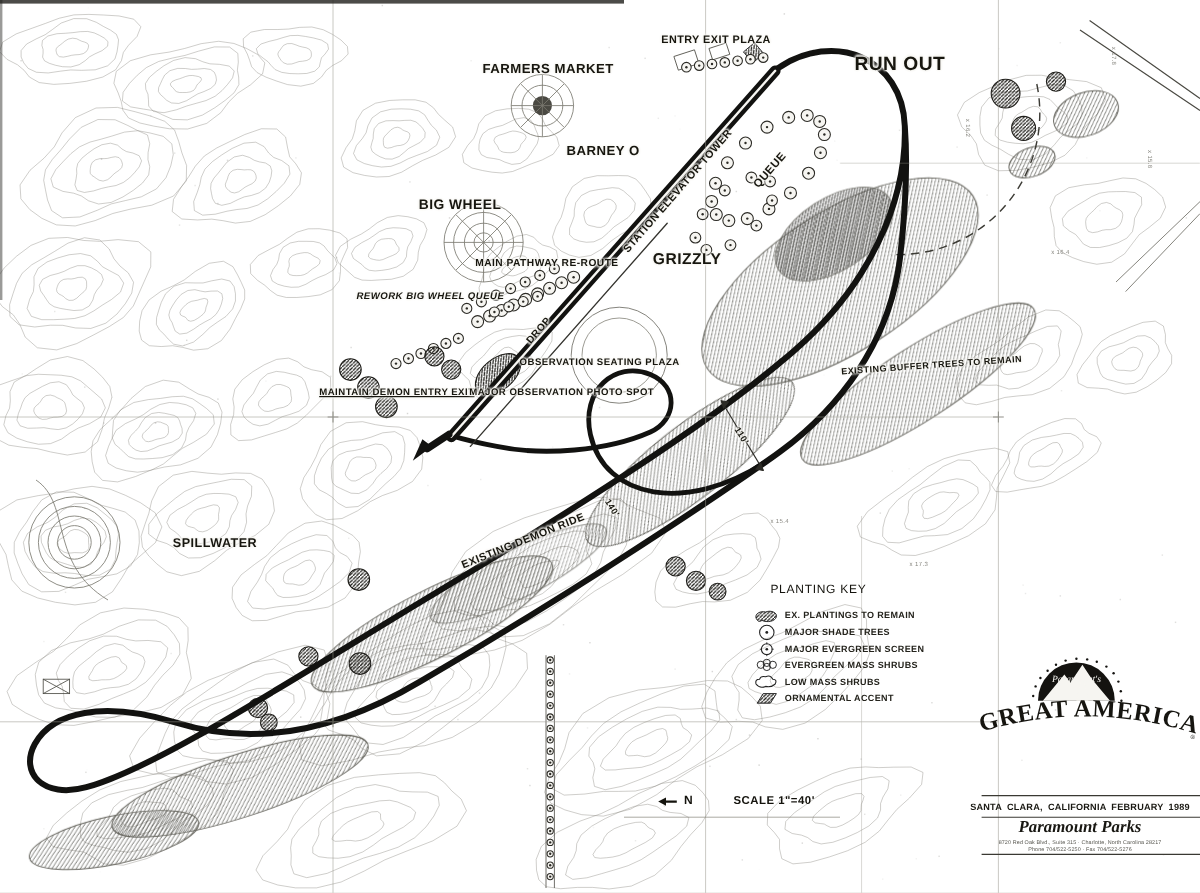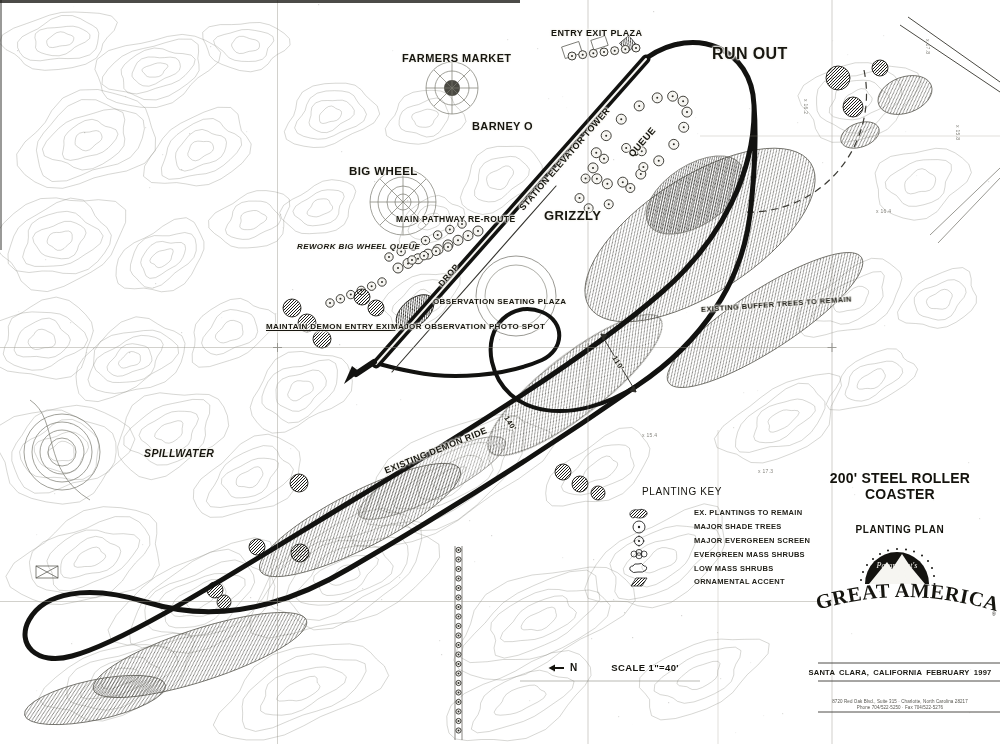--- a/index.html
+++ b/index.html
@@ -8,21 +8,21 @@
   .sheet svg.art{position:absolute;left:0;top:0;}
   .lbl{position:absolute;font-weight:700;color:#17160f;letter-spacing:.4px;white-space:nowrap;
        transform-origin:0 50%;
        text-shadow:-1px 0 2px #f6f5f1,1px 0 2px #f6f5f1,0 1px 2px #f6f5f1,0 -1px 2px #f6f5f1;}
   .tiny{position:absolute;font-size:5px;color:#86857e;letter-spacing:.3px;white-space:nowrap;transform-origin:0 50%;}
   
   .legend{position:absolute;left:624px;top:486px;width:190px;}
   .lg-title{font-size:10px;font-weight:400;color:#14130d;letter-spacing:.6px;margin:0 0 9px 18px;}
   .lg-row{display:flex;align-items:center;height:13.8px;}
   .lg-sym{width:30px;display:flex;justify-content:center;flex:0 0 30px;}
-  .lg-lab{font-size:7.5px;font-weight:700;color:#24231c;letter-spacing:.3px;margin-left:40px;}
+  .lg-lab{font-size:7.5px;font-weight:700;color:#24231c;letter-spacing:.3px;}
   
   .tblock{position:absolute;left:800px;top:470px;width:200px;text-align:center;color:#14130d;}
   .tb-title{font-size:14px;font-weight:700;letter-spacing:.2px;}
   .tb-sheet{font-size:10px;font-weight:700;letter-spacing:.6px;margin-top:22px;}
   .tb-locdate{position:absolute;left:805px;top:668px;width:190px;text-align:center;
               font-size:7.6px;font-weight:700;color:#1a1913;letter-spacing:.2px;word-spacing:2px;}
   .tb-company{position:absolute;left:805px;top:682px;width:190px;text-align:center;
               font-family:"Liberation Serif",serif;font-style:italic;font-weight:700;
               font-size:14px;color:#181712;}
   .tb-addr{position:absolute;left:805px;width:190px;text-align:center;font-size:4.5px;
@@ -624,21 +624,21 @@
   <span class="lbl" style="left:521px;top:204px;font-size:9px;transform:rotate(-49deg);">STATION ELEVATOR TOWER</span>
   <span class="lbl" style="left:630px;top:150px;font-size:9.5px;transform:rotate(-49deg);">QUEUE</span>
   <span class="lbl" style="left:544px;top:208px;font-size:13px;">GRIZZLY</span>
   <span class="lbl" style="left:396px;top:214px;font-size:8.5px;">MAIN PATHWAY RE-ROUTE</span>
   <span class="lbl" style="left:297px;top:242px;font-size:8px;font-style:italic;">REWORK BIG WHEEL QUEUE</span>
   <span class="lbl" style="left:433px;top:249px;font-size:8px;margin-top:48px;">OBSERVATION SEATING PLAZA</span>
   <span class="lbl" style="left:440px;top:280px;font-size:8.5px;transform:rotate(-49deg);">DROP</span>
   <span class="lbl" style="left:266px;top:322px;font-size:8px;text-decoration:underline;">MAINTAIN DEMON ENTRY EXIT</span>
   <span class="lbl" style="left:391px;top:322px;font-size:8px;">MAJOR OBSERVATION PHOTO SPOT</span>
   <span class="lbl" style="left:701px;top:305px;font-size:7.5px;transform:rotate(-4deg);">EXISTING BUFFER TREES TO REMAIN</span>
-  <span class="lbl" style="left:144px;top:447px;font-size:10.5px;font-style:italic;">SPILLWATER</span>
+  <span class="lbl" style="left:144px;top:447px;font-size:10.5px;">SPILLWATER</span>
   <span class="lbl" style="left:385px;top:466px;font-size:9px;transform:rotate(-22deg);">EXISTING DEMON RIDE</span>
   <span class="lbl" style="left:614px;top:352px;font-size:7.5px;transform:rotate(58deg);">110'</span>
   <span class="lbl" style="left:506px;top:412px;font-size:7.5px;transform:rotate(58deg);">140'</span>
 
   <span class="tiny" style="left:928px;top:36px;transform:rotate(90deg);">x 17.8</span>
   <span class="tiny" style="left:958px;top:122px;transform:rotate(90deg);">x 15.8</span>
   <span class="tiny" style="left:876px;top:208px;">x 16.4</span>
   <span class="tiny" style="left:642px;top:432px;">x 15.4</span>
   <span class="tiny" style="left:758px;top:468px;">x 17.3</span>
   <span class="tiny" style="left:806px;top:96px;transform:rotate(90deg);">x 16.2</span>
@@ -696,24 +696,20 @@
     <div class="lg-row">
       <span class="lg-sym">
         <svg width="24" height="14">
             <polygon points="4,11 9,3 20,3 15,11" fill="url(#hatch2P)" stroke="#222" stroke-width="0.8"></polygon>
           </svg>
         </span>
       <span class="lg-lab">ORNAMENTAL ACCENT</span>
     </div>
   </div>
 
-  <div class="tblock">
-    <div class="tb-title">200' STEEL ROLLER COASTER</div>
-    <div class="tb-sheet">PLANTING PLAN</div>
-  </div>
 
   <svg style="position:absolute;left:812px;top:534px;" width="186" height="88" viewBox="0 0 186 88">
     <g>
       <path d="M53,50 A32,32 0 0 1 117,50 Z" fill="#141310"></path>
       <g fill="#f6f5f1" stroke="none">
         <path d="M57,50 L75,28 L80,35 L90,20 L98,32 L113,50 Z"></path>
         <path d="M85,50 L90,26 L95,50 Z" opacity="0.9"></path>
       </g>
       <g fill="#141310">
         <circle cx="49" cy="46" r="1"></circle>
@@ -735,21 +731,22 @@
     </g>
     <defs>
         <path id="gaArc" d="M6,76 Q90,50 180,76" fill="none"></path>
       </defs>
     <text font-family="Liberation Serif, serif" font-weight="700" font-size="20.5" fill="#161510" letter-spacing="0.5">
       <textPath href="#gaArc" startOffset="0">GREAT AMERICA</textPath>
     </text>
     <text x="180" y="82" font-size="5" fill="#161510">®</text>
   </svg>
 
-  <div class="tb-locdate">SANTA CLARA, CALIFORNIA  FEBRUARY 1997</div>
+  <div class="tb-locdate">SANTA CLARA, CALIFORNIA  FEBRUARY 1989</div>
+  <div class="tb-company">Paramount Parks</div>
   <div class="tb-addr" style="top:699px;">8720 Red Oak Blvd., Suite 315 · Charlotte, North Carolina 28217</div>
   <div class="tb-addr" style="top:705px;">Phone 704/522-5250 · Fax 704/522-5276</div>
 
   <div class="scalebar">
     <span class="north">
       <svg width="18" height="10">
         <line x1="16" y1="5" x2="6" y2="5" stroke="#14130d" stroke-width="2"></line>
         <polygon points="7,1.5 7,8.5 0.5,5" fill="#14130d"></polygon>
       </svg>
       <b>N</b>

